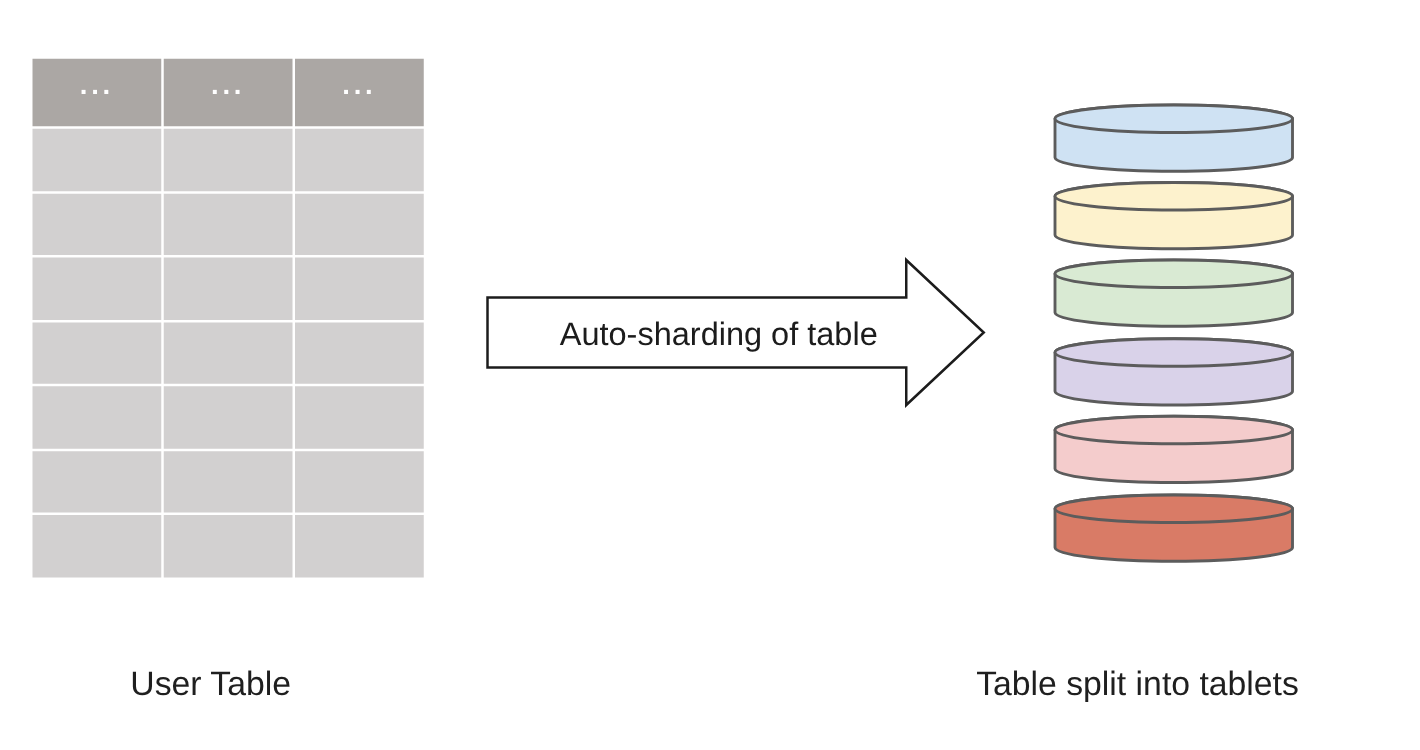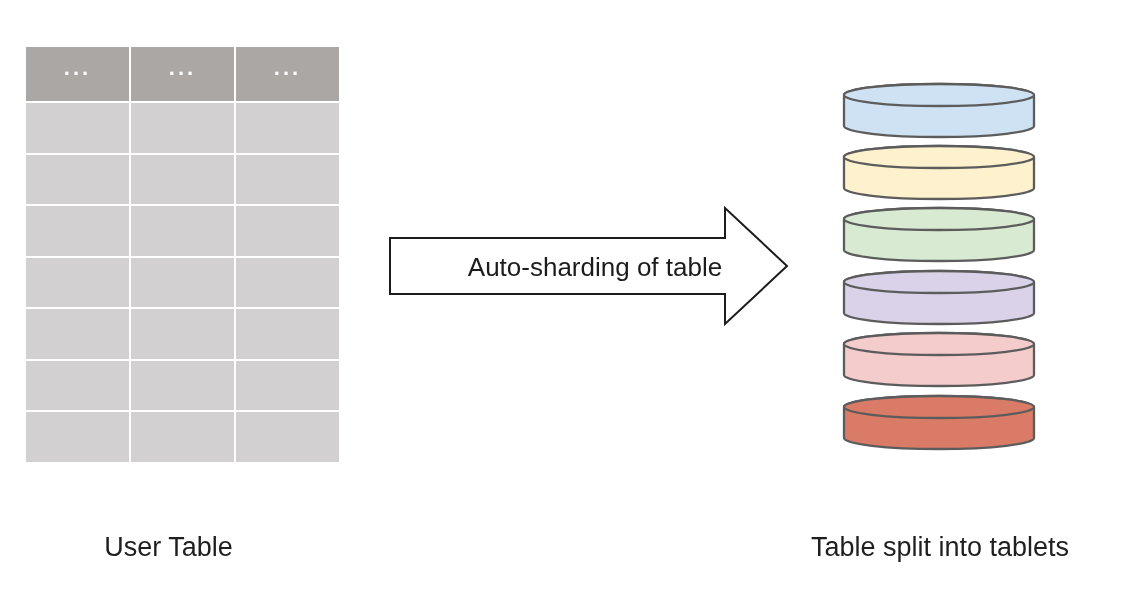--- a/index.html
+++ b/index.html
@@ -49,40 +49,39 @@
 
   
   .caption {
     position: absolute;
     color: #1f1f1f;
     font-size: 27px;
     text-align: center;
     white-space: nowrap;
   }
   #caption-left  { left: 12px;  width: 313px; top: 532px; }
-  #caption-right { left: 790px; width: 300px; top: 532px; }
+  #caption-right { left: 760px; width: 300px; top: 532px; }
 
   
   #arrow-svg {
     position: absolute;
     left: 385px;
     top: 203px;
     width: 410px;
     height: 126px;
   }
   #arrow-label {
     position: absolute;
     left: 392px;
     top: 252px;
     width: 366px;
     text-align: center;
     font-size: 26px;
     color: #1c1c1c;
     white-space: nowrap;
-    margin-left: 20px;
   }
 
   
   .cylinder {
     position: absolute;
     left: 842px;
     width: 196px;
     height: 58px;
   }
 </style>

